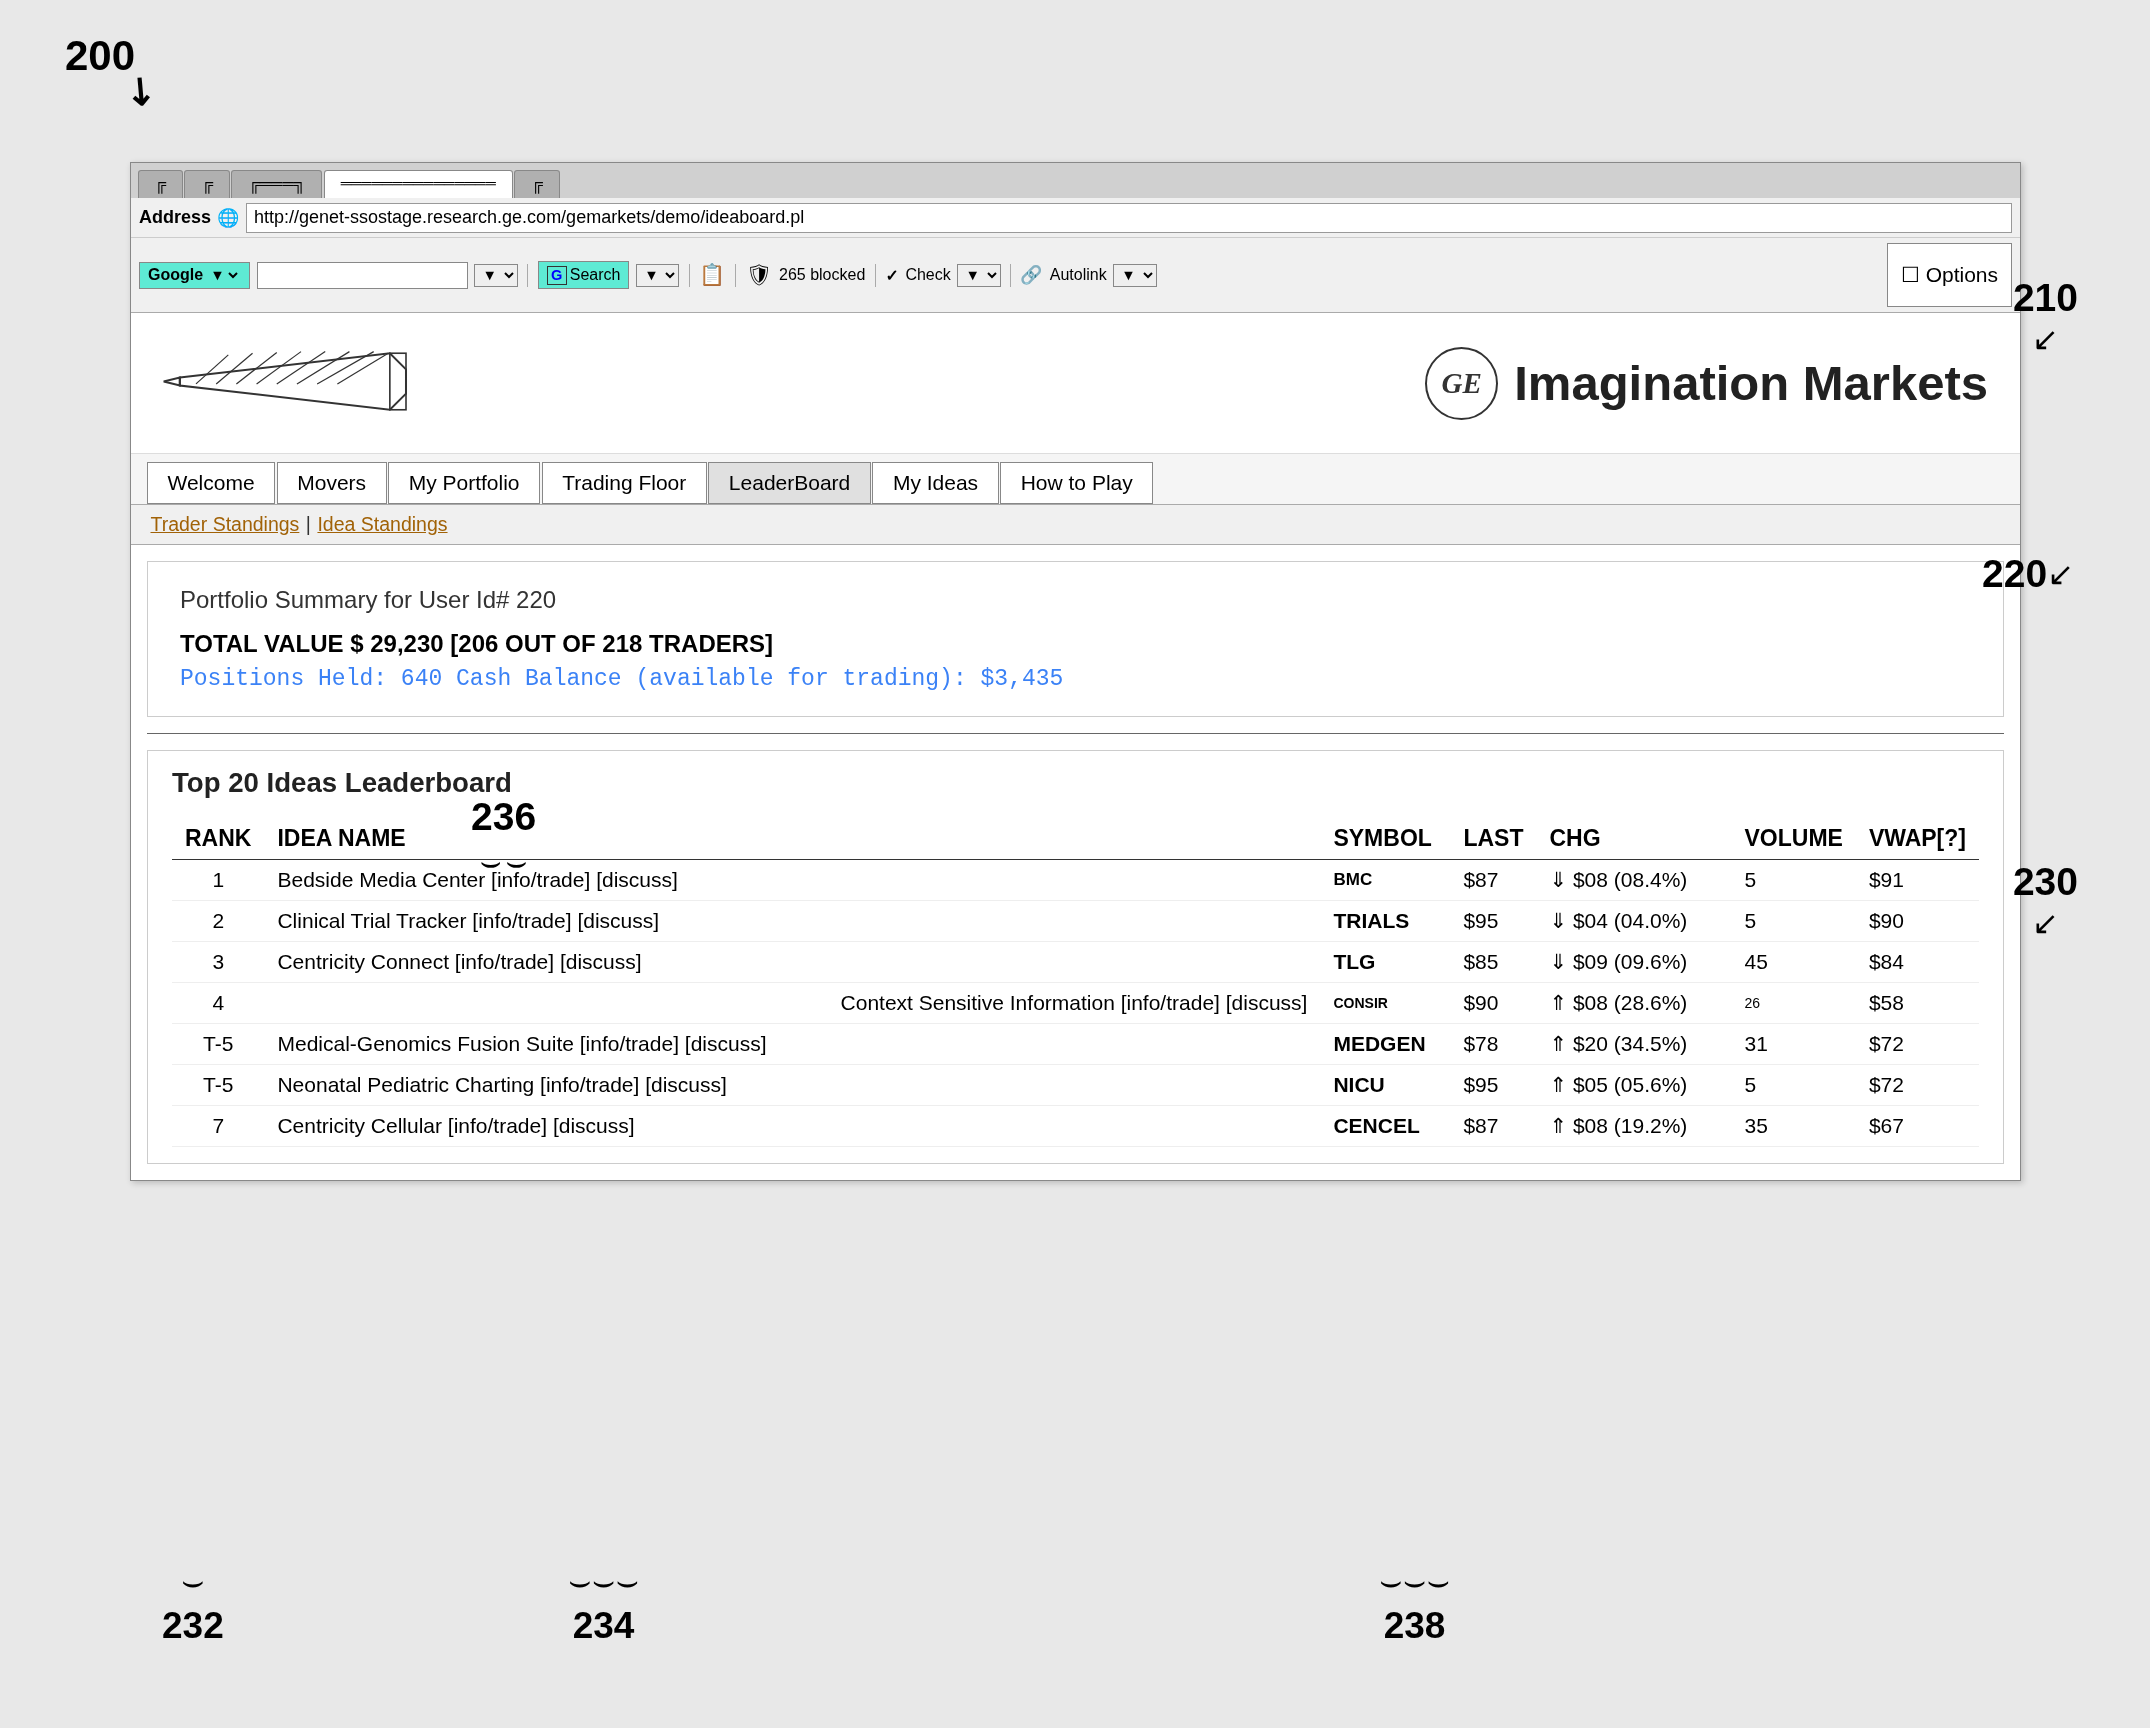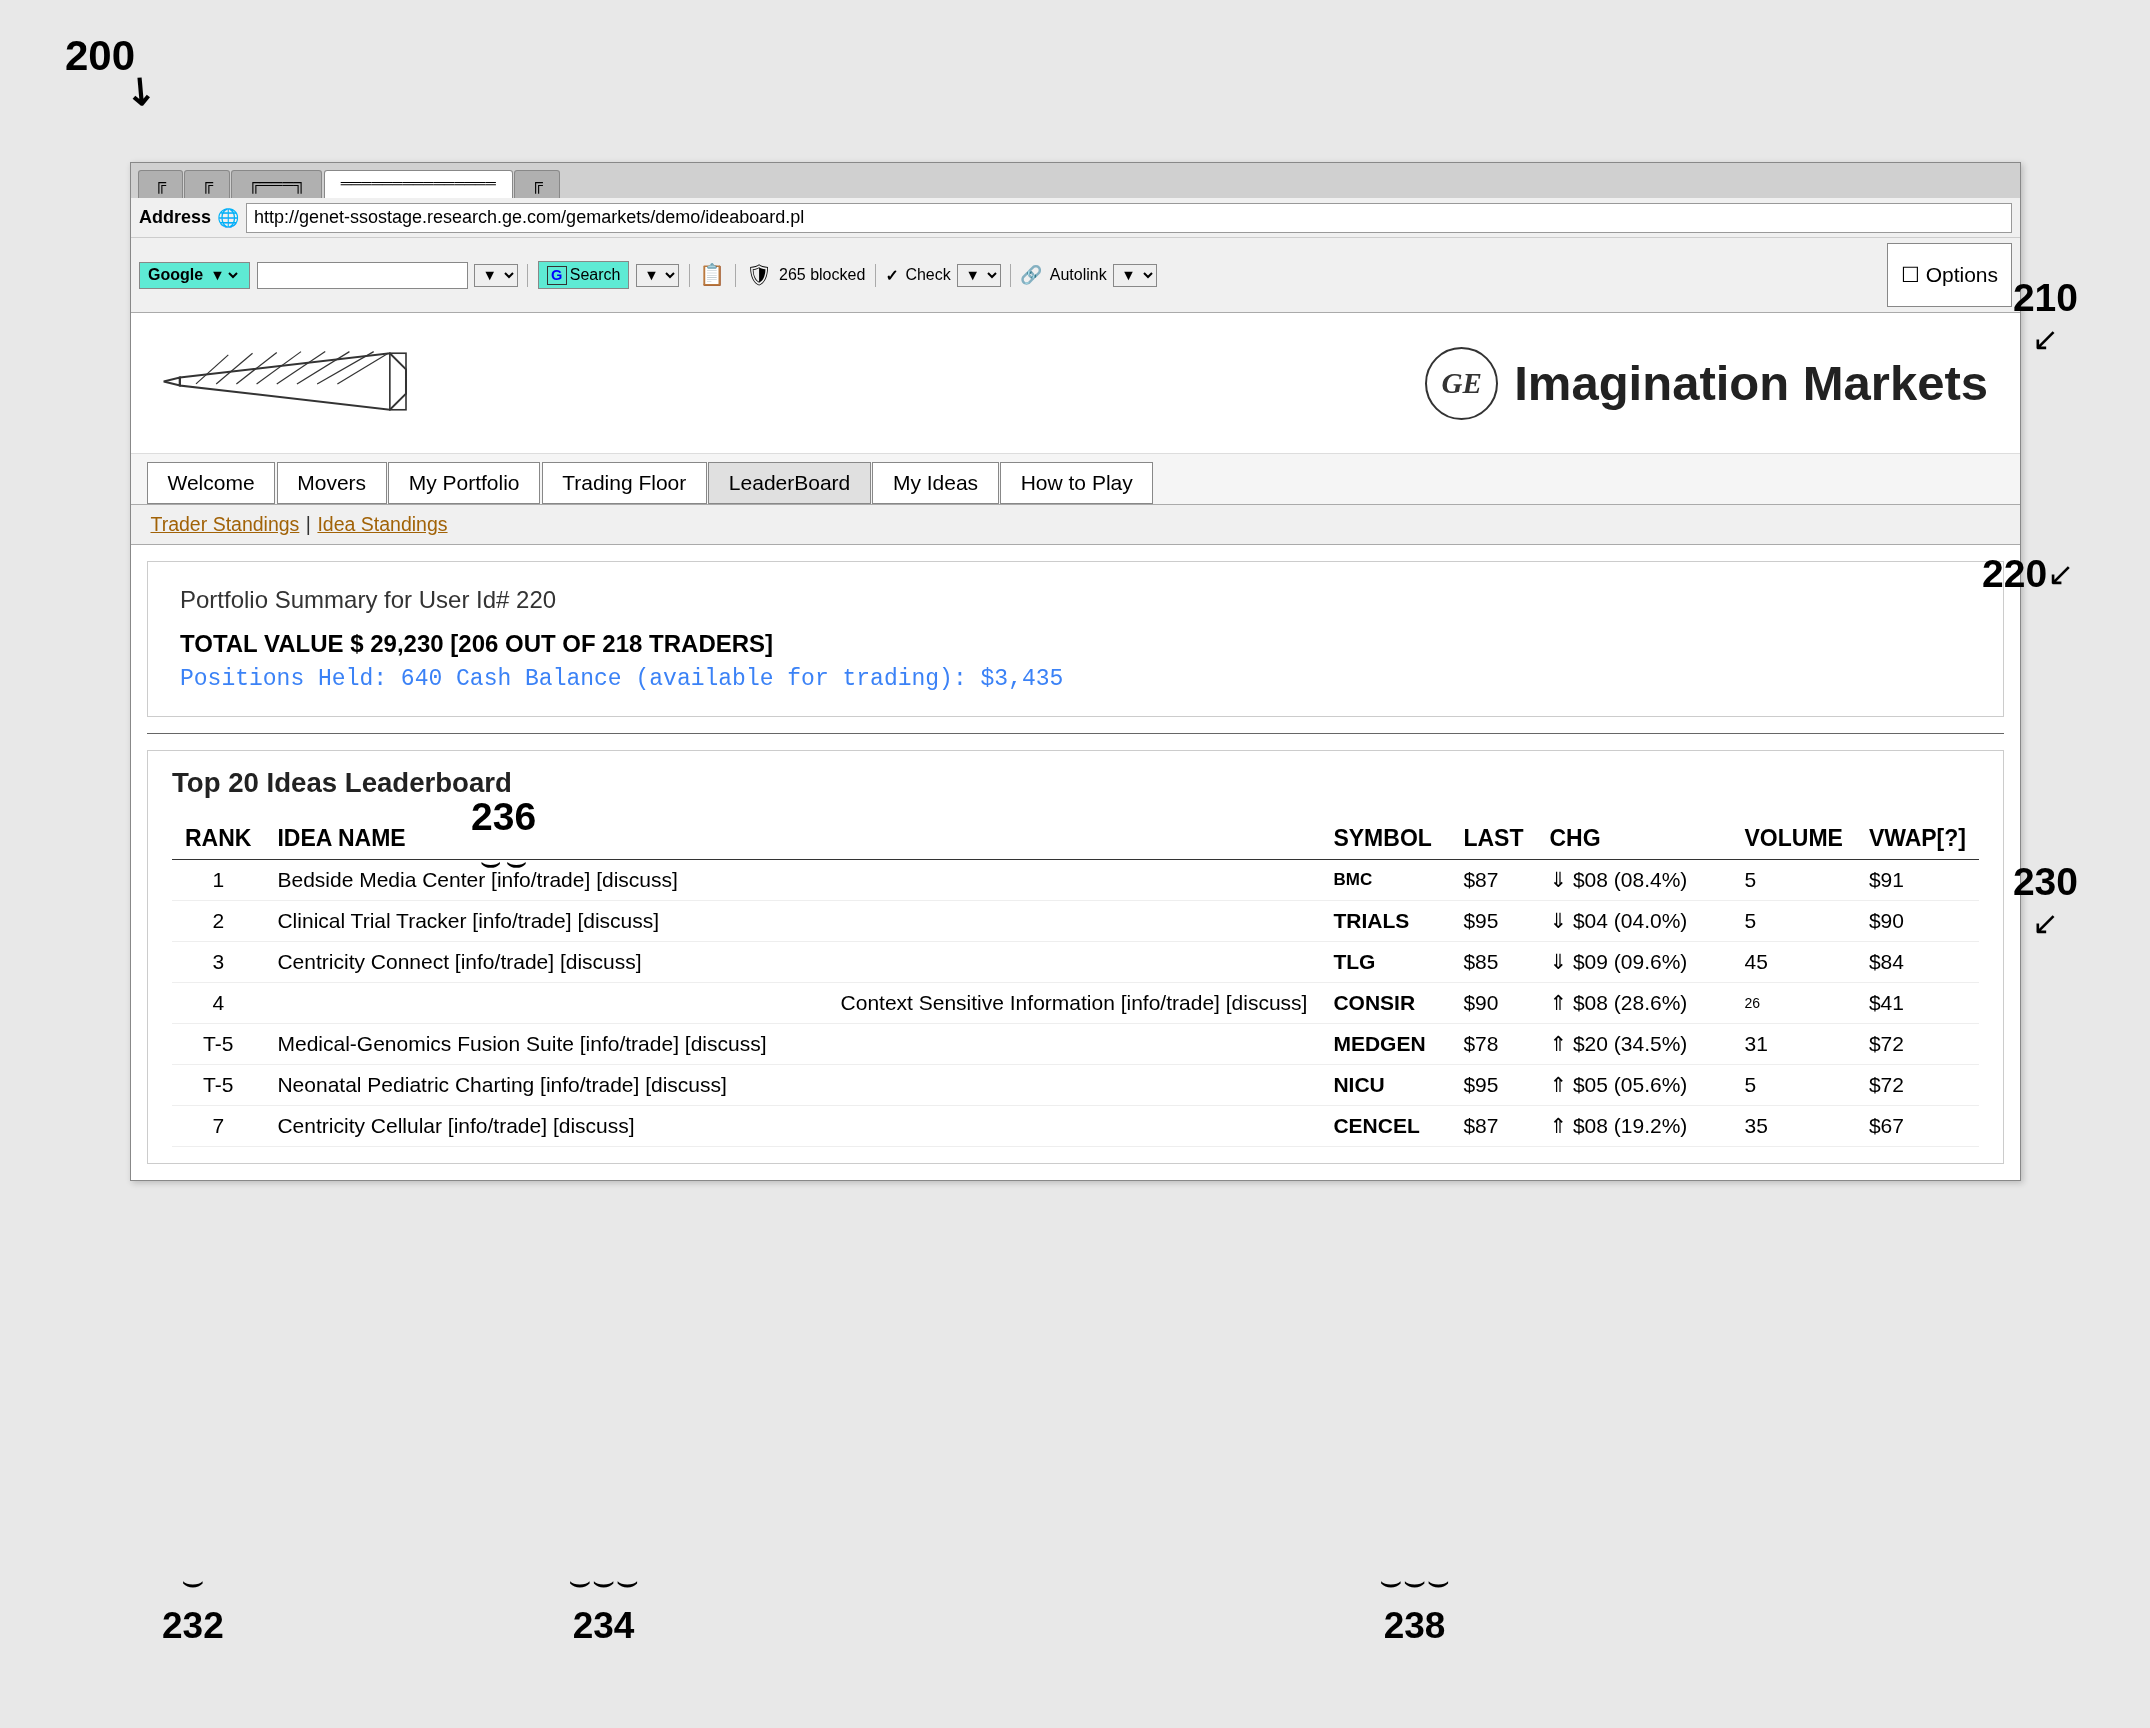--- a/index.html
+++ b/index.html
@@ -473,25 +473,25 @@
       <td class="col-idea" style="font-size:21px;">Centricity Connect [info/trade] [discuss]</td>
       <td class="col-symbol" style="font-size:21px;font-weight:bold;">TLG</td>
       <td class="col-last" style="font-size:21px;">$85</td>
       <td class="col-chg" style="font-size:21px;">⇓ $09 (09.6%)</td>
       <td class="col-volume" style="font-size:21px;">45</td>
       <td class="col-vwap" style="font-size:21px;">$84</td>
     </tr>
           <tr>
       <td class="col-rank" style="text-align:center;font-size:21px;">4</td>
       <td class="col-idea" style="font-size:21px;text-align:right;">Context Sensitive Information [info/trade] [discuss]</td>
-      <td class="col-symbol" style="font-size:21px;font-weight:bold;">CONSIR</td>
+      <td class="col-symbol" style="font-size:14px;font-weight:bold;">CONSIR</td>
       <td class="col-last" style="font-size:21px;">$90</td>
       <td class="col-chg" style="font-size:21px;">⇑ $08 (28.6%)</td>
       <td class="col-volume" style="font-size:14px;">26</td>
-      <td class="col-vwap" style="font-size:21px;">$41</td>
+      <td class="col-vwap" style="font-size:21px;">$58</td>
     </tr>
           <tr>
       <td class="col-rank" style="text-align:center;font-size:21px;">T-5</td>
       <td class="col-idea" style="font-size:21px;">Medical-Genomics Fusion Suite [info/trade] [discuss]</td>
       <td class="col-symbol" style="font-size:21px;font-weight:bold;">MEDGEN</td>
       <td class="col-last" style="font-size:21px;">$78</td>
       <td class="col-chg" style="font-size:21px;">⇑ $20 (34.5%)</td>
       <td class="col-volume" style="font-size:21px;">31</td>
       <td class="col-vwap" style="font-size:21px;">$72</td>
     </tr>

